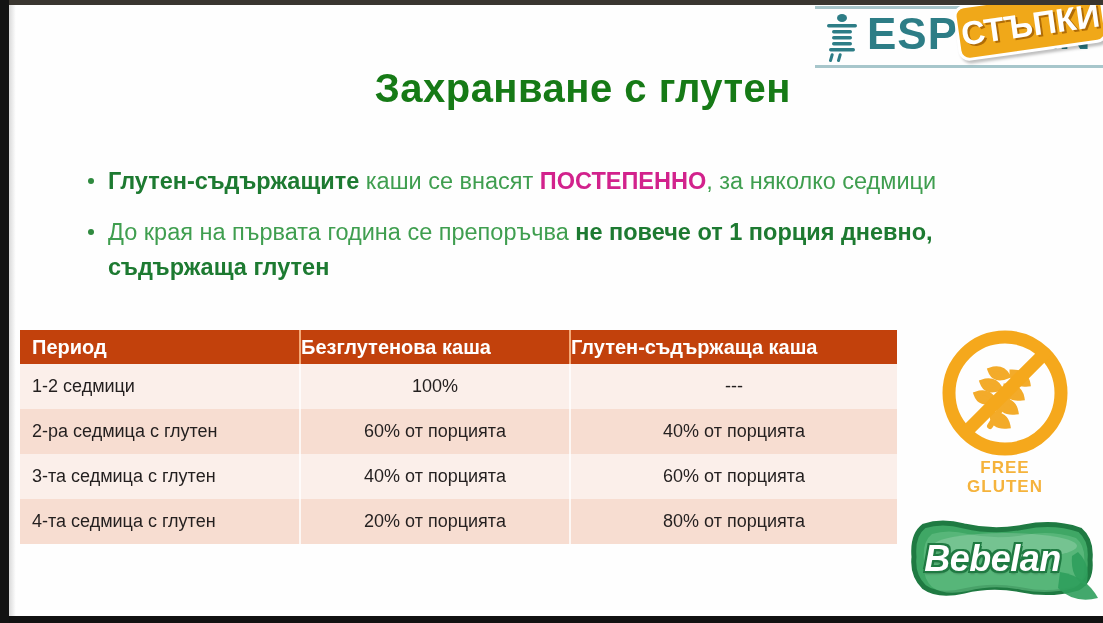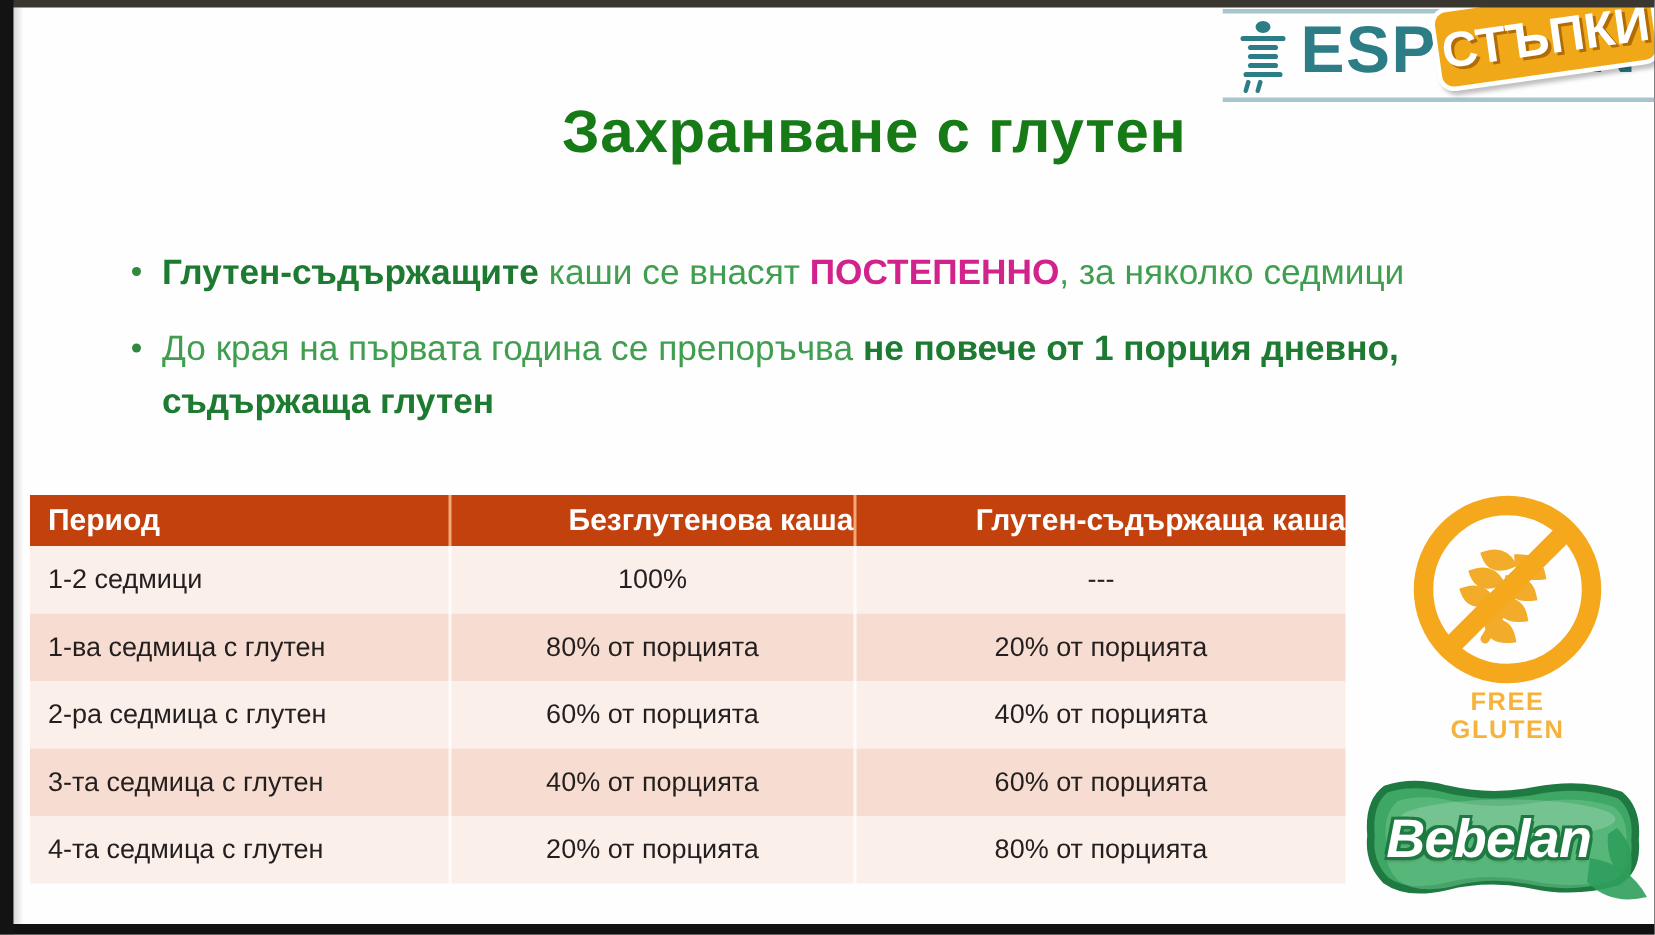--- a/index.html
+++ b/index.html
@@ -167,21 +167,21 @@
     color: #ffffff;
     font-size: 20px;
     font-weight: 700;
     height: 34px;
     padding: 0 0 0 12px;
     text-align: left;
     border-right: 2px solid #f4a876;
     white-space: nowrap;
   }
   .data-table th.col-mid,
-  .data-table th.col-right { text-align: right; padding: 0; }
+  .data-table th.col-right { text-align: left; padding: 0; }
   .data-table th.col-right { border-right: none; }
 
   .data-table td {
     height: 41px;
     font-size: 18px;
     color: #231f1f;
     padding: 0 0 0 12px;
     text-align: left;
     border-right: 2px solid rgba(255,255,255,.75);
     white-space: nowrap;
@@ -290,25 +290,20 @@
         <th class="col-right">Глутен-съдържаща каша</th>
       </tr>
     </thead>
     <tbody>
       <tr>
         <td class="col-left">1-2 седмици</td>
         <td class="col-mid">100%</td>
         <td class="col-right">---</td>
       </tr>
       <tr>
-        <td class="col-left">1-ва седмица с глутен</td>
-        <td class="col-mid">80% от порцията</td>
-        <td class="col-right">20% от порцията</td>
-      </tr>
-      <tr>
         <td class="col-left">2-ра седмица с глутен</td>
         <td class="col-mid">60% от порцията</td>
         <td class="col-right">40% от порцията</td>
       </tr>
       <tr>
         <td class="col-left">3-та седмица с глутен</td>
         <td class="col-mid">40% от порцията</td>
         <td class="col-right">60% от порцията</td>
       </tr>
       <tr>

